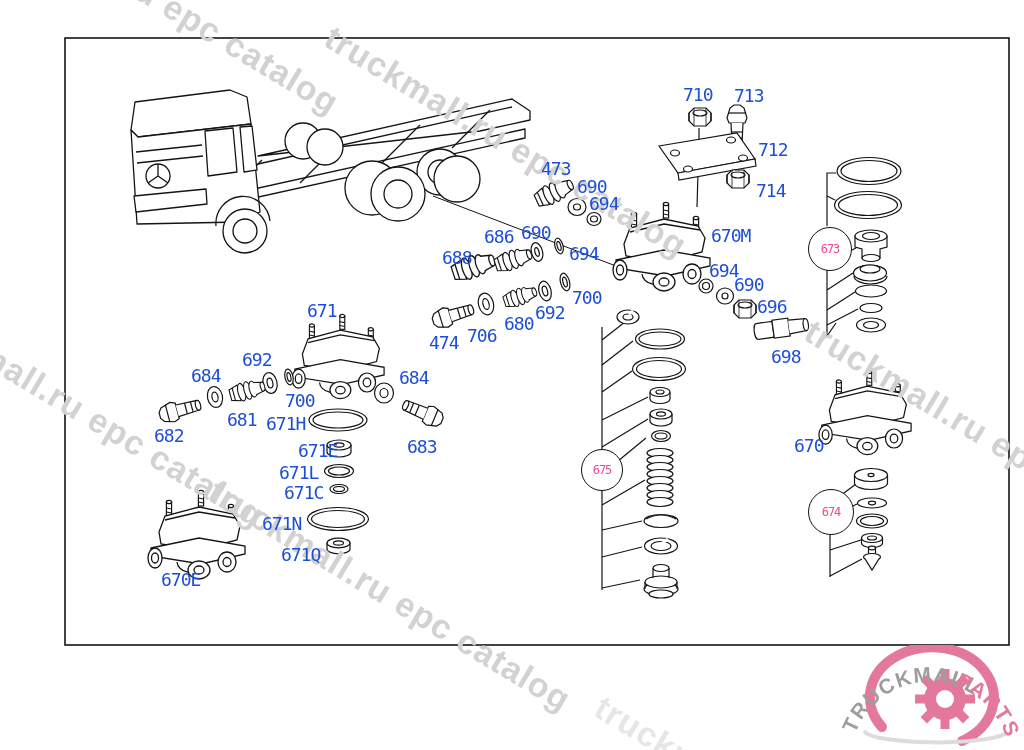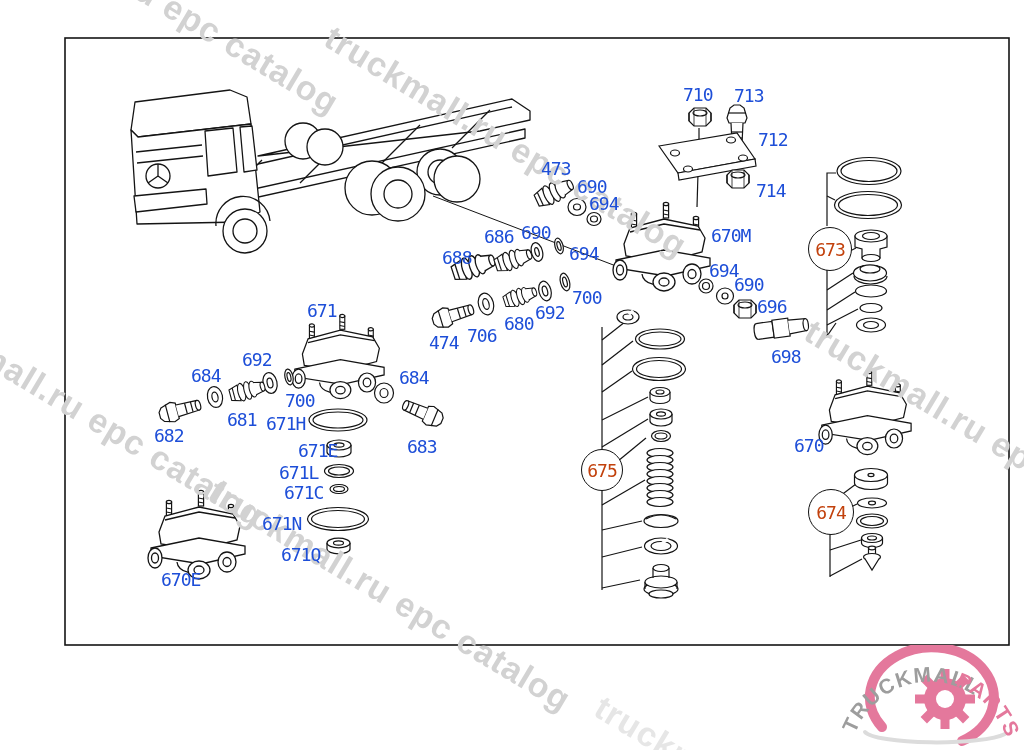--- a/index.html
+++ b/index.html
@@ -7,21 +7,21 @@
          font-family:"DejaVu Sans Mono",monospace;}
   #parts-svg{position:absolute;left:0;top:0;z-index:1;}
   .wm{position:absolute;z-index:2;white-space:nowrap;pointer-events:none;
       font-family:"Liberation Sans",sans-serif;font-weight:700;font-size:34px;
       letter-spacing:1px;color:#d2d2d2;transform:rotate(31deg);transform-origin:left top;}
   .wm.light{color:#e6e6e6;}
   .lbl{position:absolute;z-index:3;font-size:18px;color:#1d4ed8;letter-spacing:-1px;
        font-family:"DejaVu Sans Mono",monospace;text-align:right;}
   .callout{position:absolute;z-index:3;border:1.6px solid #111;border-radius:50%;
        background:#fff;display:flex;align-items:center;justify-content:center;
-       font-size:18px;color:#c2410c;letter-spacing:-1px;}
+       font-size:12px;color:#ec4899;letter-spacing:-1px;}
   #logo{position:absolute;z-index:4;right:2px;bottom:0;}
 </style>
 </head>
 <body>
 
 <div id="stage">
 
   <svg id="parts-svg" width="1024" height="750" viewBox="0 0 1024 750">
     <defs>
       <g id="stud" fill="#fff" stroke="#141414" stroke-width="1.2">
@@ -371,21 +371,21 @@
 
   <div class="wm" style="left:-10px;top:-125px">truckmall.ru epc catalog</div>
   <div class="wm" style="left:338px;top:18px">truckmall.ru epc catalog</div>
   <div class="wm" style="left:-85px;top:288px">truckmall.ru epc catalog</div>
   <div class="wm" style="left:222px;top:472px">truckmall.ru epc catalog</div>
   <div class="wm" style="left:818px;top:312px">truckmall.ru epc catalog</div>
   <div class="wm light" style="left:608px;top:688px">truckmall.ru epc catalog</div>
 
   <span class="lbl" style="left:683px;top:84px">710</span>
   <span class="lbl" style="left:734px;top:85px">713</span>
-  <span class="lbl" style="left:758px;top:129px">712</span>
+  <span class="lbl" style="left:758px;top:139px">712</span>
   <span class="lbl" style="left:756px;top:180px">714</span>
   <span class="lbl" style="left:541px;top:158px">473</span>
   <span class="lbl" style="left:577px;top:176px">690</span>
   <span class="lbl" style="left:589px;top:193px">694</span>
   <span class="lbl" style="left:442px;top:247px">688</span>
   <span class="lbl" style="left:484px;top:226px">686</span>
   <span class="lbl" style="left:521px;top:222px">690</span>
   <span class="lbl" style="left:569px;top:243px">694</span>
   <span class="lbl" style="left:711px;top:225px">670M</span>
   <span class="lbl" style="left:709px;top:260px">694</span>

